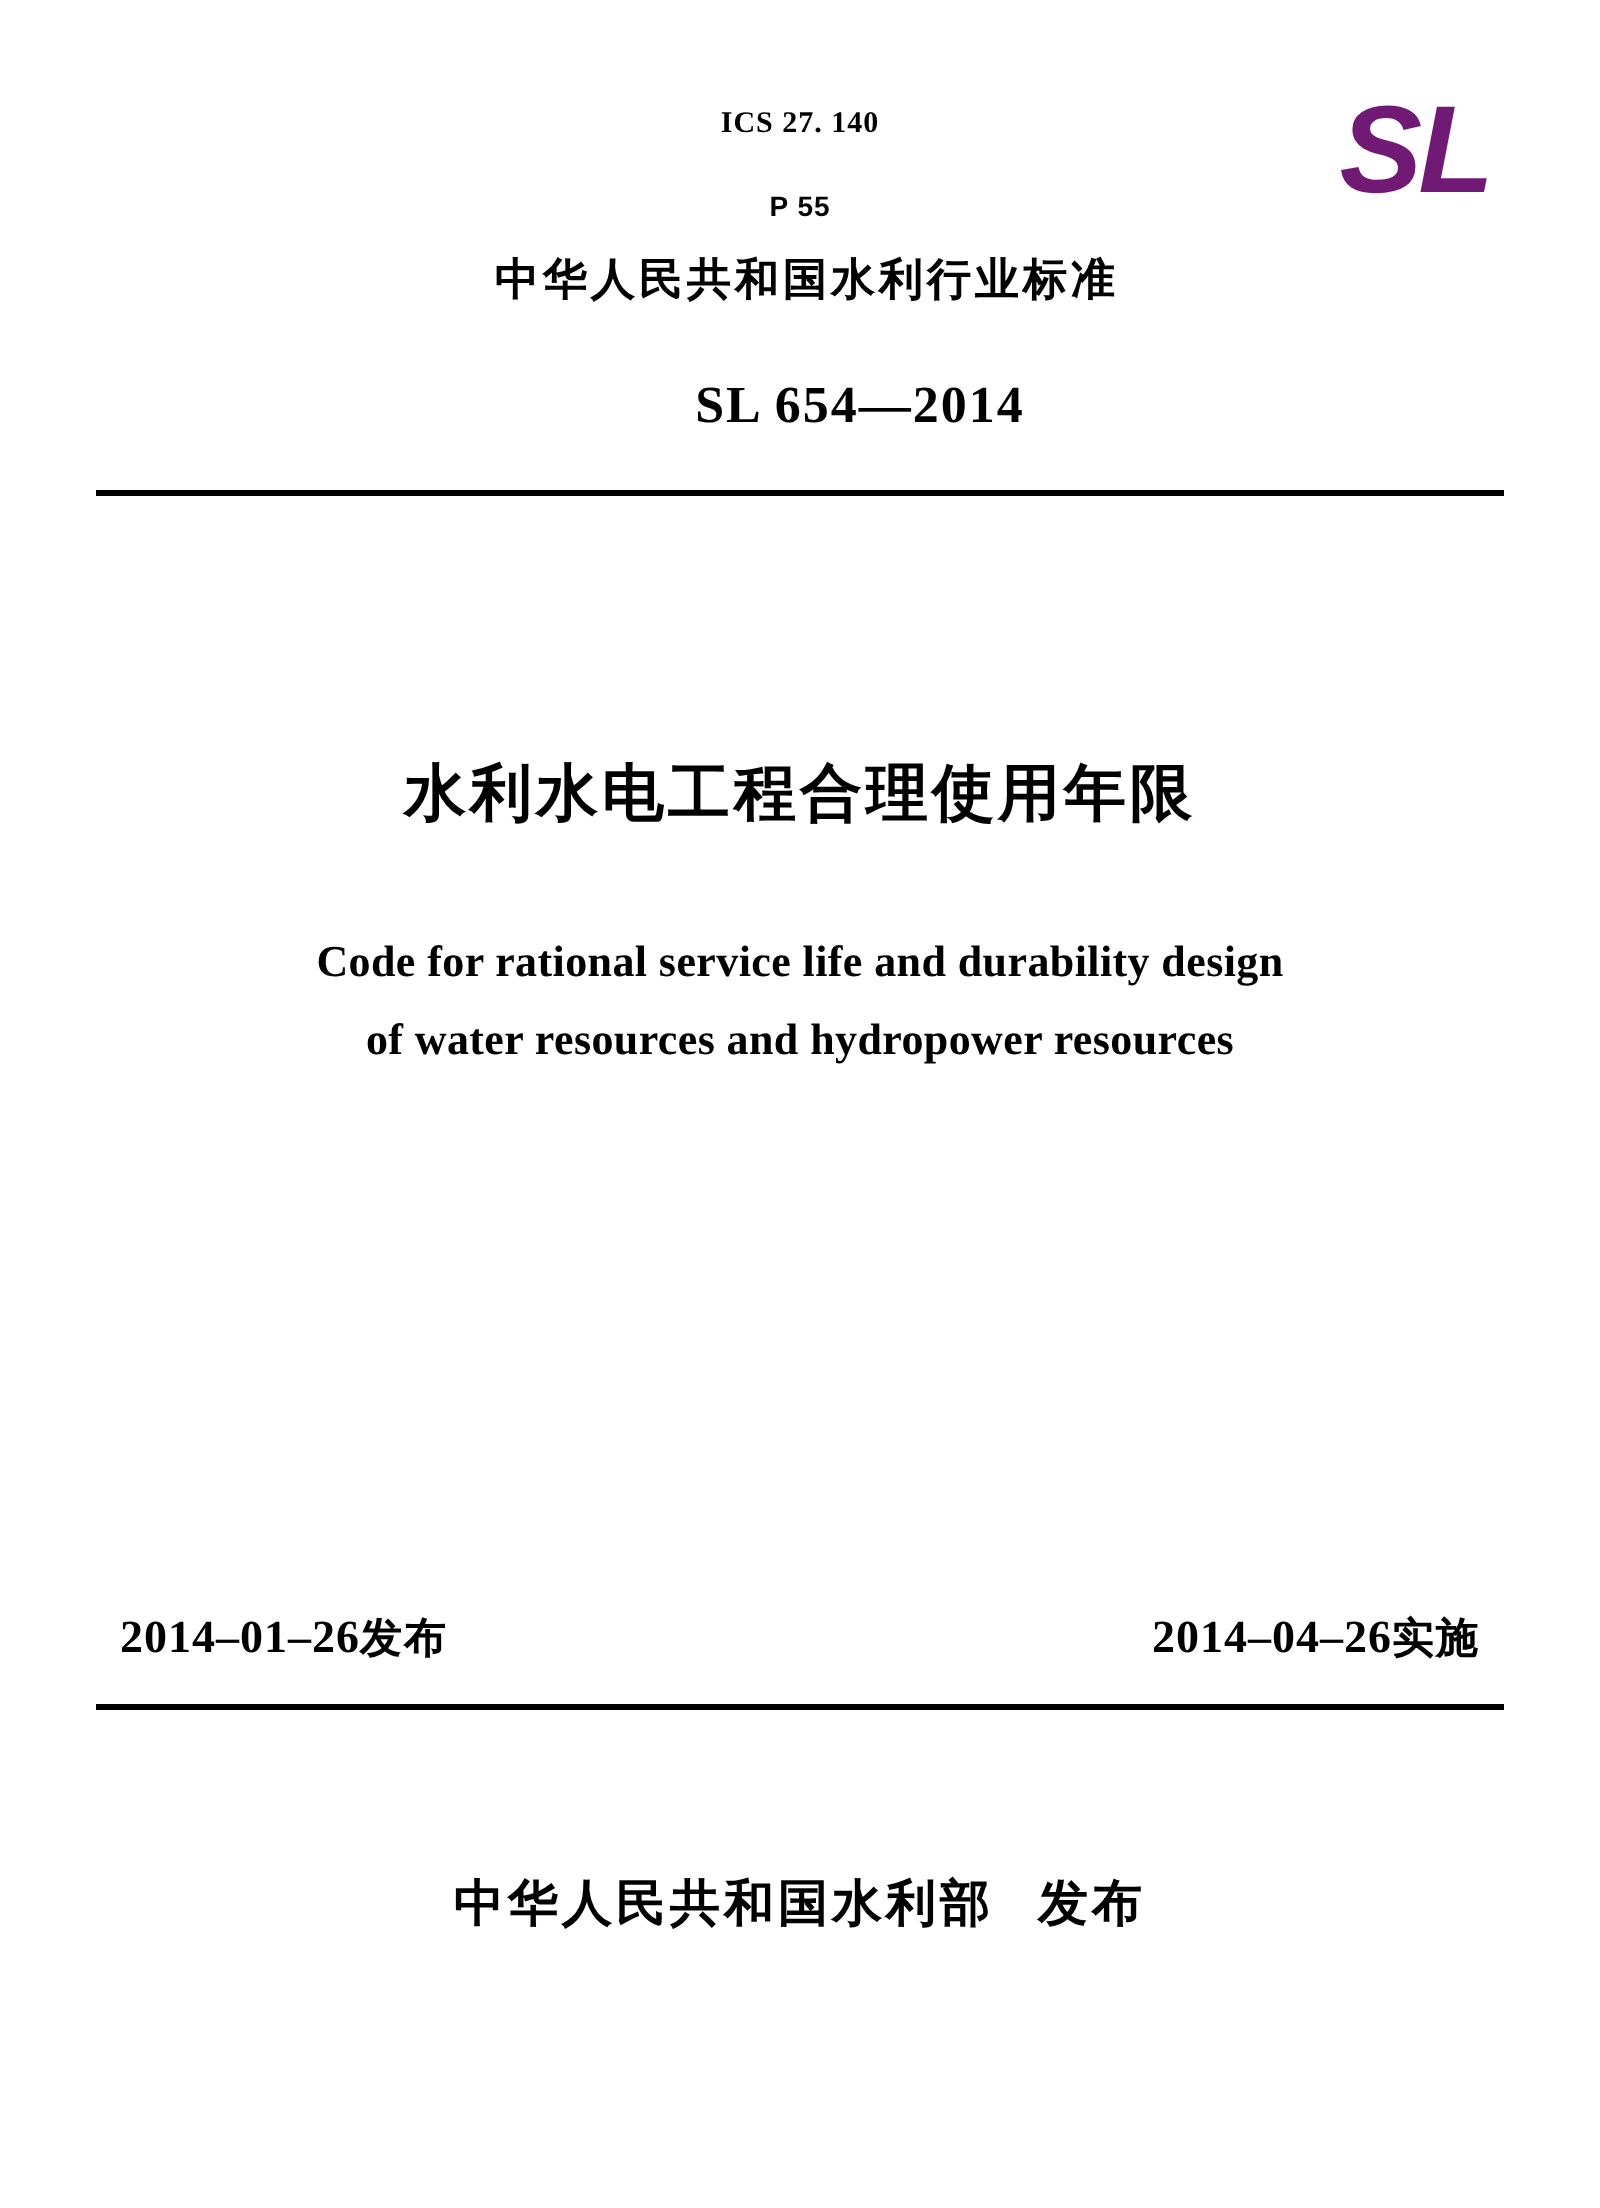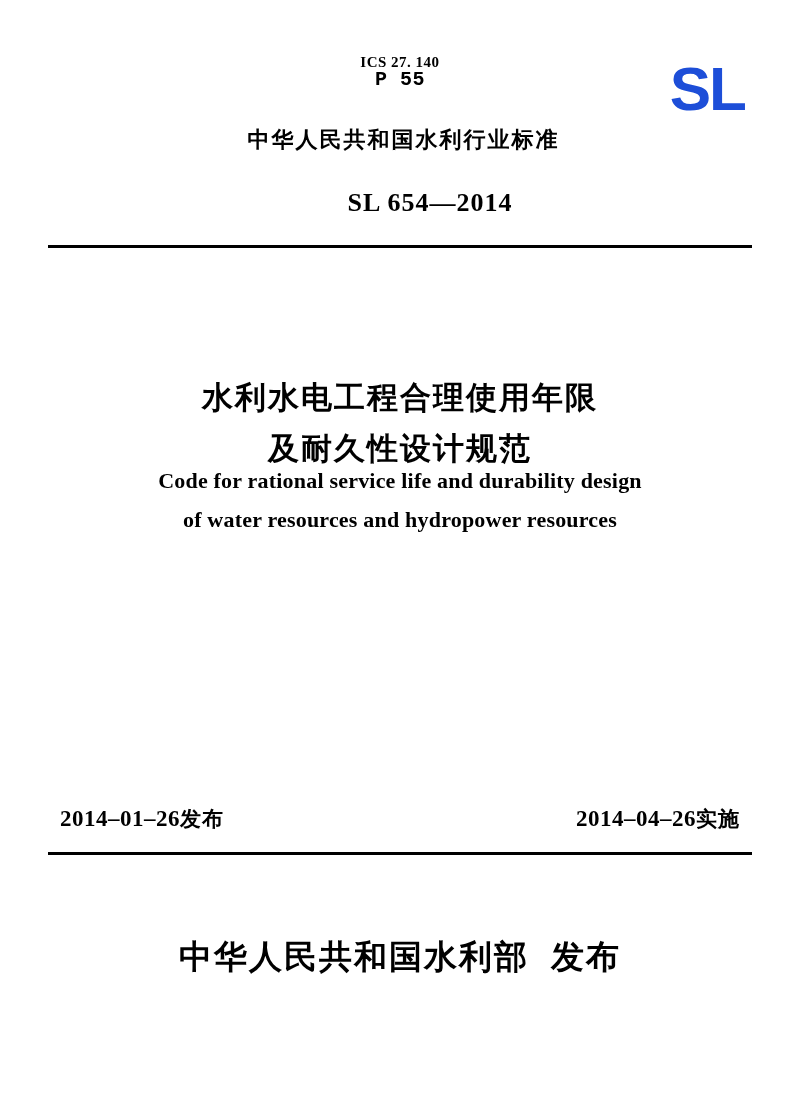--- a/index.html
+++ b/index.html
@@ -28,38 +28,39 @@
     text-align: center;
   }
   .ics-line {
     font-family: "Liberation Serif", serif;
     font-weight: bold;
     font-size: 15px;
     letter-spacing: 0.5px;
     line-height: 1.0;
   }
   .p-line {
-    font-family: Liberation Mono, monospace;
-    font-weight: bold;
-    font-size: 20px;
+    font-family: Liberation Sans, sans-serif;
+    font-weight: bold;
+    font-size: 14px;
     letter-spacing: 0.5px;
-    margin-top: 0;
+    margin-top: 26px;
     line-height: 1.0;
   }
 
   .sl-logo {
     position: absolute;
-    top: 58px;
+    top: 45px;
     right: 55px;
     font-family: "Liberation Sans", sans-serif;
     font-weight: bold;
+    font-style: italic;
     font-size: 62px;
     line-height: 1;
     letter-spacing: -2px;
-    color: #1d4ed8;
+    color: #701a75;
   }
 
   
   .std-heading {
     position: absolute;
     top: 125px;
     left: 0;
     width: 767px;
     text-align: center;
     font-family: "DejaVu Sans", sans-serif;
@@ -144,21 +145,21 @@
 
   
   .publisher {
     position: absolute;
     top: 935px;
     left: 0;
     width: 800px;
     text-align: center;
     font-family: "DejaVu Sans", sans-serif;
     font-weight: bold;
-    font-size: 33px;
+    font-size: 25px;
     letter-spacing: 2px;
   }
   .publisher .gap { display: inline-block; width: 22px; }
 </style>
 </head>
 <body>
 
 <div class="page">
 
   <div class="top-block">
@@ -168,21 +169,20 @@
 
   <div class="sl-logo">SL</div>
 
   <div class="std-heading">中华人民共和国水利行业标准</div>
   <div class="std-number">SL 654—2014</div>
 
   <div class="rule rule-top"></div>
 
   <div class="title-cn">
     <div>水利水电工程合理使用年限</div>
-    <div>及耐久性设计规范</div>
   </div>
 
   <div class="title-en">
     <div>Code for rational service life and durability design</div>
     <div>of water resources and hydropower resources</div>
   </div>
 
   <div class="dates">
     <div class="date-item">
       <span>2014–01–26</span><span class="cn">发布</span>

